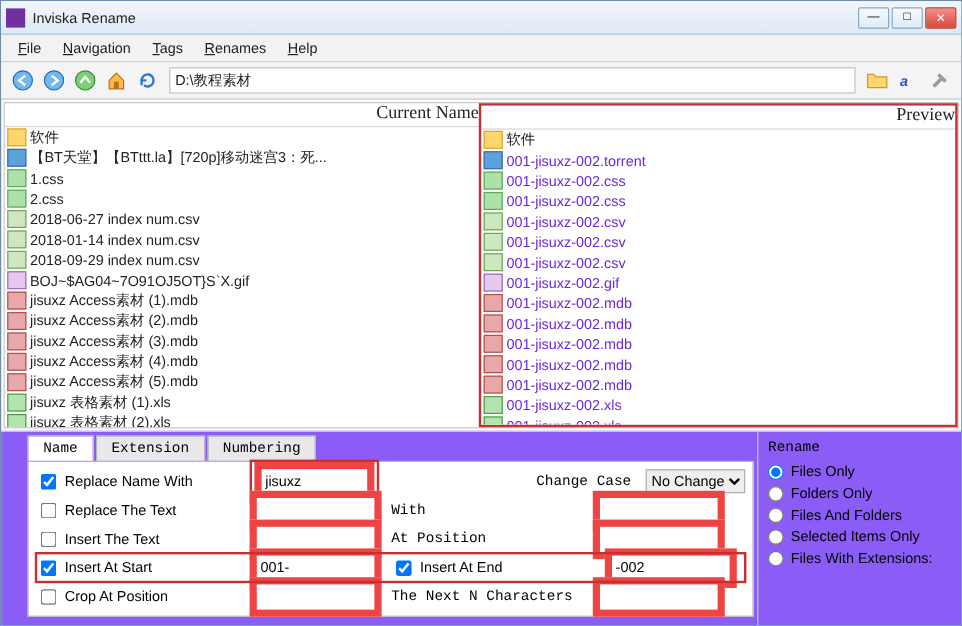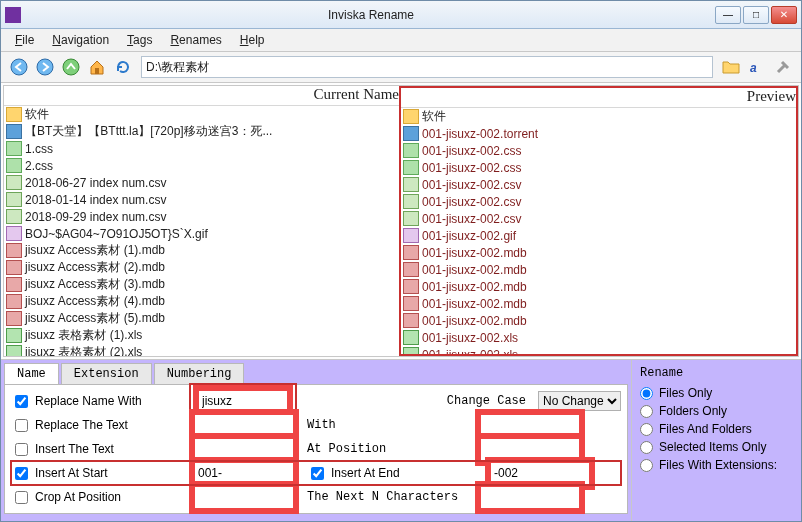--- a/index.html
+++ b/index.html
@@ -1,48 +1,48 @@
 <!DOCTYPE html>
 <html><head>
 <meta charset="utf-8">
 <style>
   * { box-sizing: border-box; font-family: "Segoe UI", Tahoma, sans-serif; font-size: 12px; }
   body { margin:0; background:#d8e6f2; width:802px; height:522px; overflow:hidden; }
   .window { border:1px solid #6f8ca8; width:802px; height:522px; display:flex; flex-direction:column; background:#fdfdfd;}
   .titlebar { display:flex; align-items:center; height:28px; background:linear-gradient(#f2f6fa,#dde9f6); padding:0 4px; border-bottom:1px solid #9ab6d3;}
   .titlebar .icon { width:16px; height:16px; background:#7030a0; display:inline-block; margin-right:6px; }
-  .titlebar .title { flex:1; font-weight:normal; color:#222;text-align:center; }
+  .titlebar .title { flex:1; font-weight:normal; color:#222; }
   .win-buttons { display:flex; gap:2px; }
   .win-btn { width:26px; height:18px; border:1px solid #8aa7c5; border-radius:2px; display:flex; align-items:center; justify-content:center; font-size:10px; background:linear-gradient(#f6fafe,#dfeaf6); cursor:pointer;}
   .win-btn.close { background:linear-gradient(#f48f8f,#d74a36); color:#fff; border-color:#b73c2a;}
   .menubar { display:flex; gap:2px; padding:2px 6px; background:#f2f2f2; border-bottom:1px solid #c8c8c8;}
   .menubar span { padding:2px 8px; cursor:pointer; color:#222;}
   .menubar span u{text-decoration:underline;}
   .toolbar { display:flex; align-items:center; padding:3px 6px; gap:2px; background:#f4f4f4; border-bottom:1px solid #c8c8c8;}
   .tool-btn { width:24px; height:24px; display:flex; align-items:center; justify-content:center; border:1px solid transparent; border-radius:3px; cursor:pointer;}
   .addrbar { flex:1; height:22px; display:flex; align-items:center; border:1px solid #b5c3d1; background:#fff; padding:0 4px; margin:0 4px;}
   .addrbar span{color:#222;}
   .right-tools{display:flex;gap:2px;}
   .panels{display:flex; height:272px; border:1px solid #c8c8c8; margin:2px; background:#fff;}
   .panel{flex:1; overflow:hidden; display:flex; flex-direction:column; position:relative;}
   .panel + .panel{border-left:1px solid #c8c8c8;}
   .panel-header{height:20px; text-align:right; font-family:"Georgia",serif; font-size:15px; color:#222; border-bottom:1px solid #d8d8d8;}
   .panel-body{flex:1; overflow:hidden; padding:0;}
   .panel.preview{border:2px solid #c83030;}
   .filerow{display:flex; align-items:center; height:17px; padding:0 2px; color:#222; white-space:nowrap; overflow:hidden; text-overflow:ellipsis;}
-  .filerow.red{color:#7f1d1d;}
+  .filerow.red{color:#6d28d9;}
   .fi{width:16px;height:15px;display:inline-block;margin-right:3px;flex:none;}
   .fi.folder{background:#ffd56e;border:1px solid #d9a836;}
   .fi.torrent{background:#5da1da;border:1px solid #3b72a1;}
   .fi.css{background:#aee1aa;border:1px solid #5eaa5a;}
   .fi.csv{background:#cde8c0;border:1px solid #6ea55a;}
   .fi.gif{background:#e4c8ee;border:1px solid #a26ab2;}
   .fi.mdb{background:#e8a8a8;border:1px solid #b45050;}
   .fi.xls{background:#b3e4b0;border:1px solid #4e9c4a;}
-  .bottom{display:flex; flex:1; border-top:1px solid #c8c8c8; background:#c4b5fd;}
+  .bottom{display:flex; flex:1; border-top:1px solid #c8c8c8; background:#8b5cf6;padding-left:19px;}
   .tabs-area{flex:1; display:flex; flex-direction:column;}
   .tab-strip{display:flex; border-bottom:1px solid #b8b8b8; margin:3px 3px 0 3px;}
   .tab{padding:3px 12px; border:1px solid #b8b8b8; border-bottom:none; background:#e8e8e8; font-family:"Courier New",monospace; font-size:12px; cursor:pointer; margin-right:2px;}
   .tab.active{background:#fff;}
   .form-area{background:#fff; border:1px solid #b8b8b8; border-top:none; margin:0 3px 3px 3px; padding:4px 6px;}
   .form-row{display:flex; align-items:center; height:24px; gap:8px;}
   .form-row label{display:flex;align-items:center;gap:4px; font-family:"Courier New",monospace; width:170px;}
   .form-row input[type=text]{height:33px; border:6px solid #ef4444; padding:0 3px; font-family:Liberation Sans, sans-serif;}
   .mid-lbl{font-family:"Courier New",monospace; width:160px;}
   .hl{border:2px solid #c83030; padding:0 2px;}

